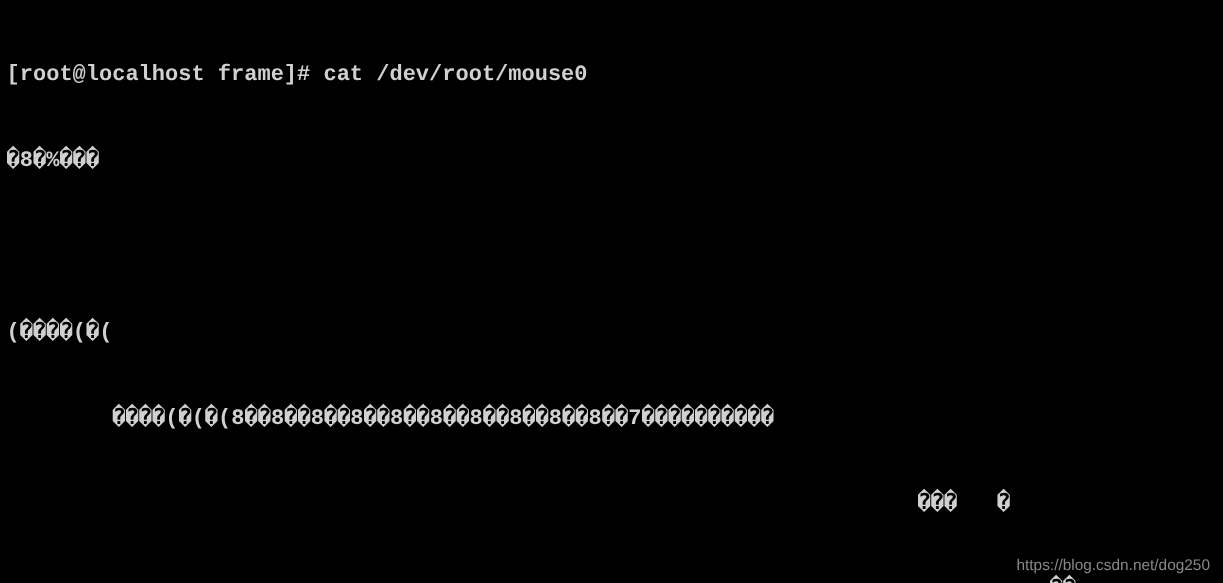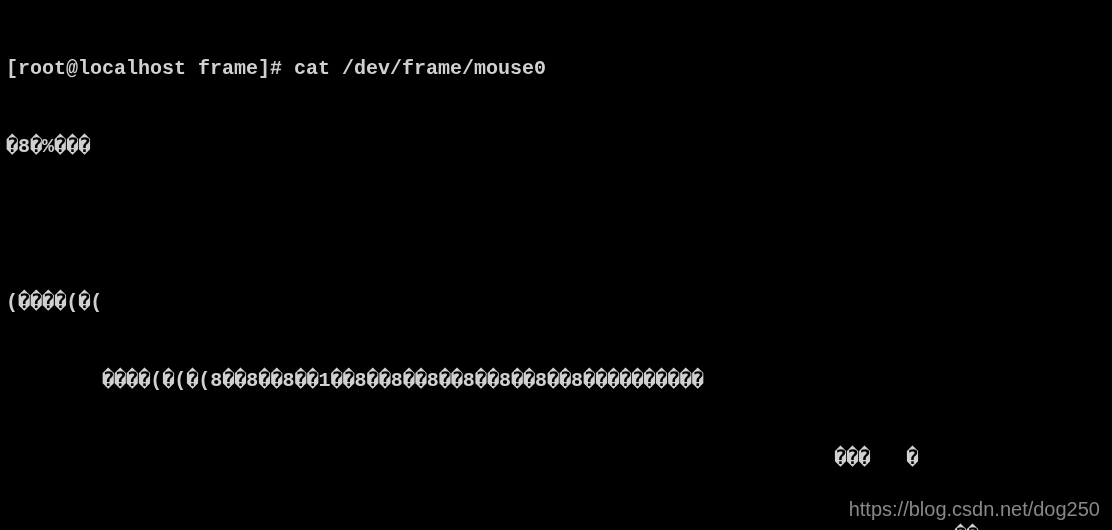--- a/index.html
+++ b/index.html
@@ -31,35 +31,35 @@
     .line {
       display: block;
       min-height: 26px;
     }
     .watermark {
       position: absolute;
       bottom: 8px;
       right: 12px;
       color: #888888;
       font-family: Arial, sans-serif;
-      font-size: 20px;
+      font-size: 14px;
       font-weight: normal;
     }
   </style>
 </head>
 <body>
 
 <div class="terminal">
   <div class="prompt-line">
-    <span>[root@localhost frame]# </span><span>cat /dev/frame/mouse0</span>
+    <span>[root@localhost frame]# </span><span>cat /dev/root/mouse0</span>
   </div>
   <span class="line">�8�%���</span>
   <span class="line"></span>
   <span class="line">(����(�(</span>
-  <span class="line">        ����(�(�(8��8��8��1��8��8��8��8��8��8��8����������</span>
+  <span class="line">        ����(�(�(8��8��8��8��8��8��8��8��8��8��7����������</span>
   <span class="line">                                                                     ���   �</span>
   <span class="line">                                                                               ��</span>
   
   
   
   
   
   
   
   

